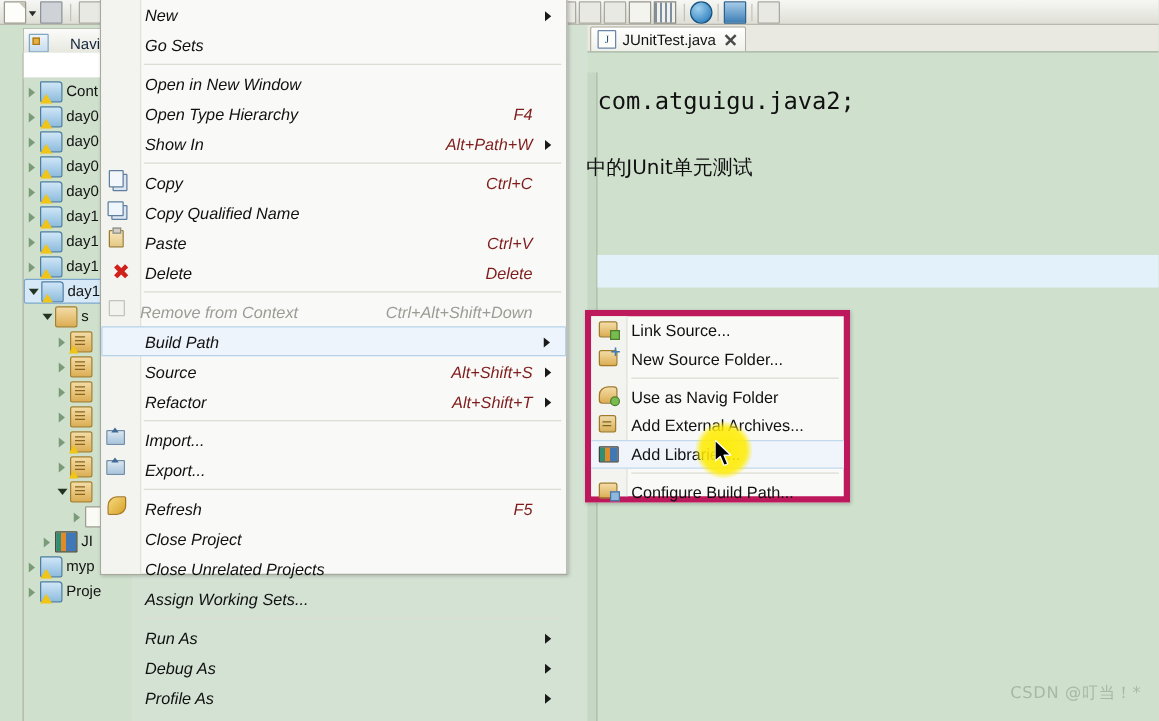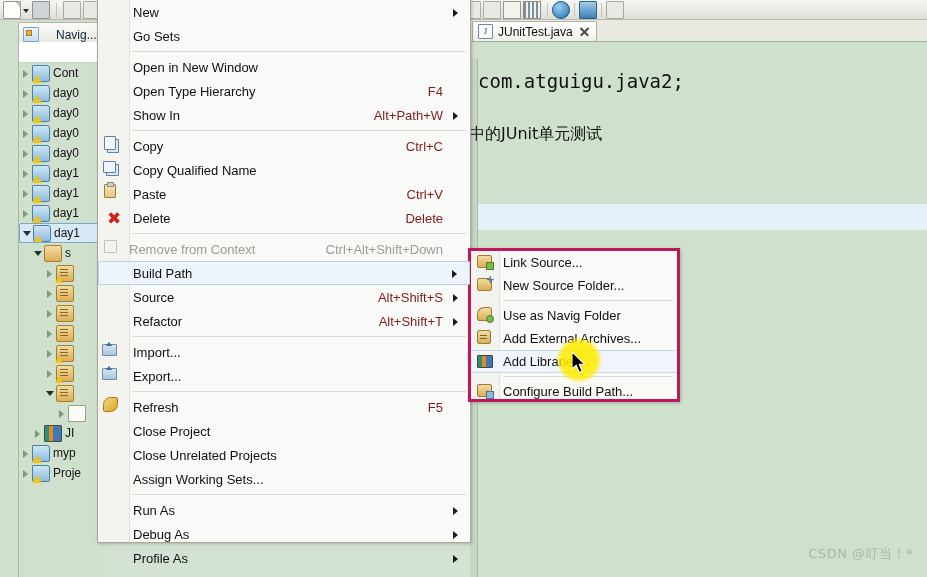--- a/index.html
+++ b/index.html
@@ -371,27 +371,28 @@
   #current-line-band {
     position: absolute;
     left: 8px; top: 146px;
     width: 449px; height: 26px;
     background: #e3f1fb;
   }
 
   
   #context-menu {
     position: absolute;
-    left: 97px; top: 0px;
-    width: 374px; height: 543px;
+    left: 80px; top: 0px;
+    width: 374px; height: 460px;
     background: #f9f9f7;
     border: 1px solid #a8a89c;
     border-top: none;
     box-sizing: border-box;
     box-shadow: 1px 1px 3px rgba(0,0,0,0.22);
+    font-style: italic;
   }
   #menu-iconcol {
     position: absolute;
     left: 0; top: 0;
     width: 31px; height: 100%;
     background: #f3f3ef;
     border-right: 1px solid #e2e2dc;
   }
   .mi {
     position: relative;
@@ -514,21 +515,21 @@
     width: 13px; height: 13px;
     left: 5px; top: 2px;
   }
 
   
   #submenu {
     position: absolute;
     left: 468px; top: 248px;
     width: 212px; height: 154px;
     background: #f9f9f7;
-    border: 3px solid #be185d;
+    border: 5px solid #be185d;
     box-sizing: border-box;
     box-shadow: 1px 1px 3px rgba(0,0,0,0.22);
   }
   #submenu-iconcol {
     position: absolute;
     left: 0; top: 0;
     width: 28px; height: 100%;
     background: #f3f3ef;
     border-right: 1px solid #e2e2dc;
   }

